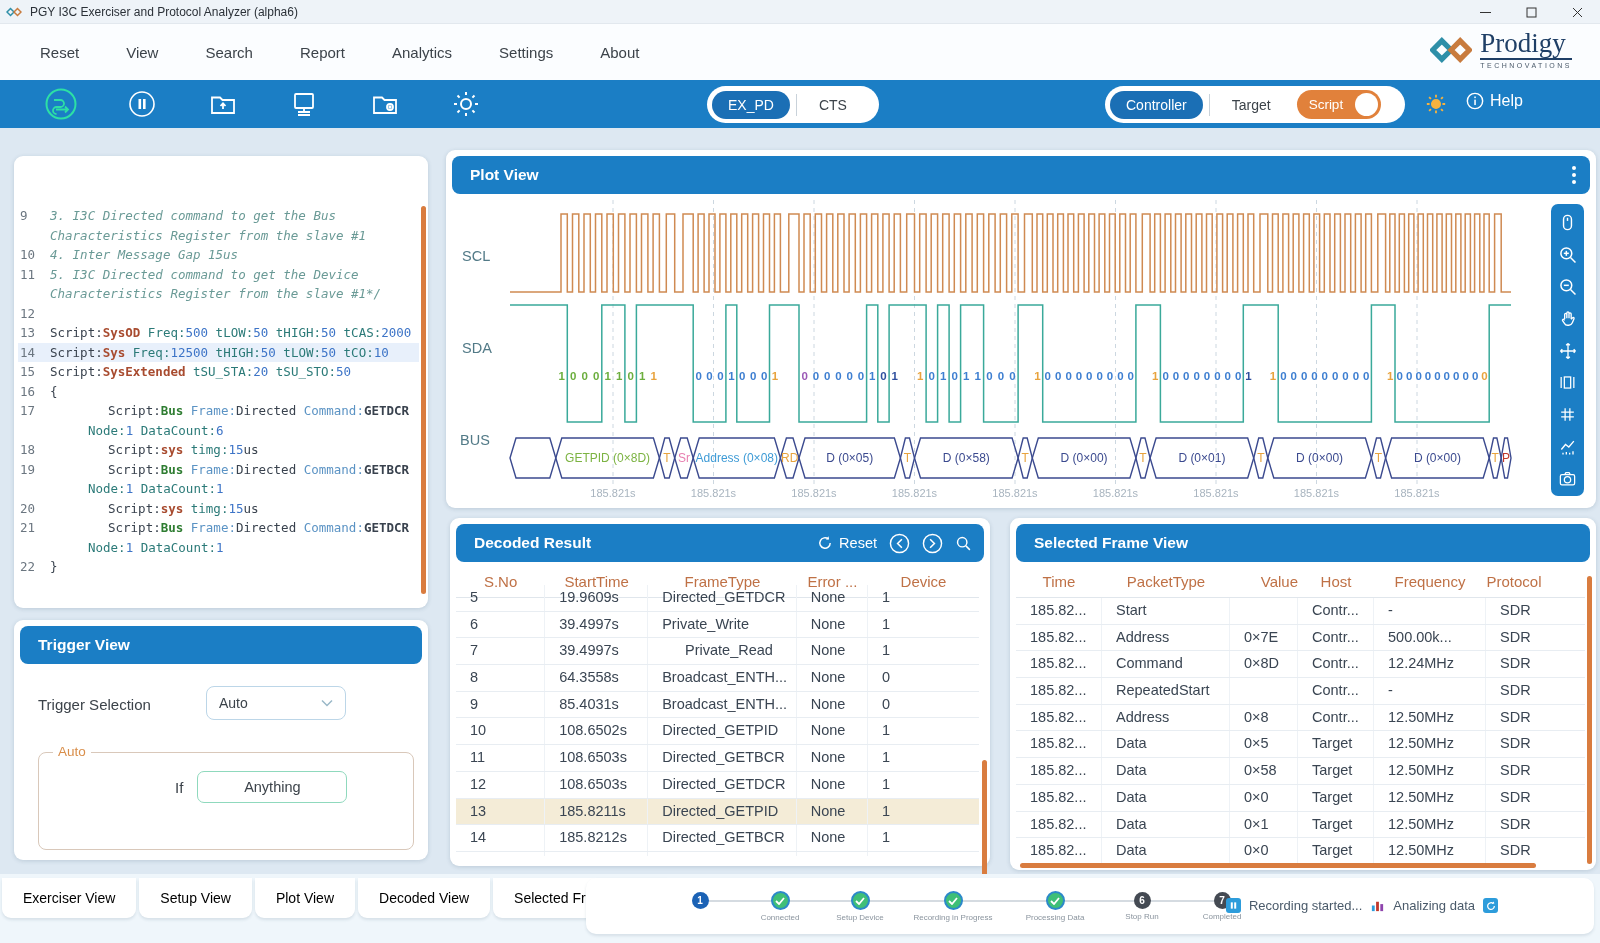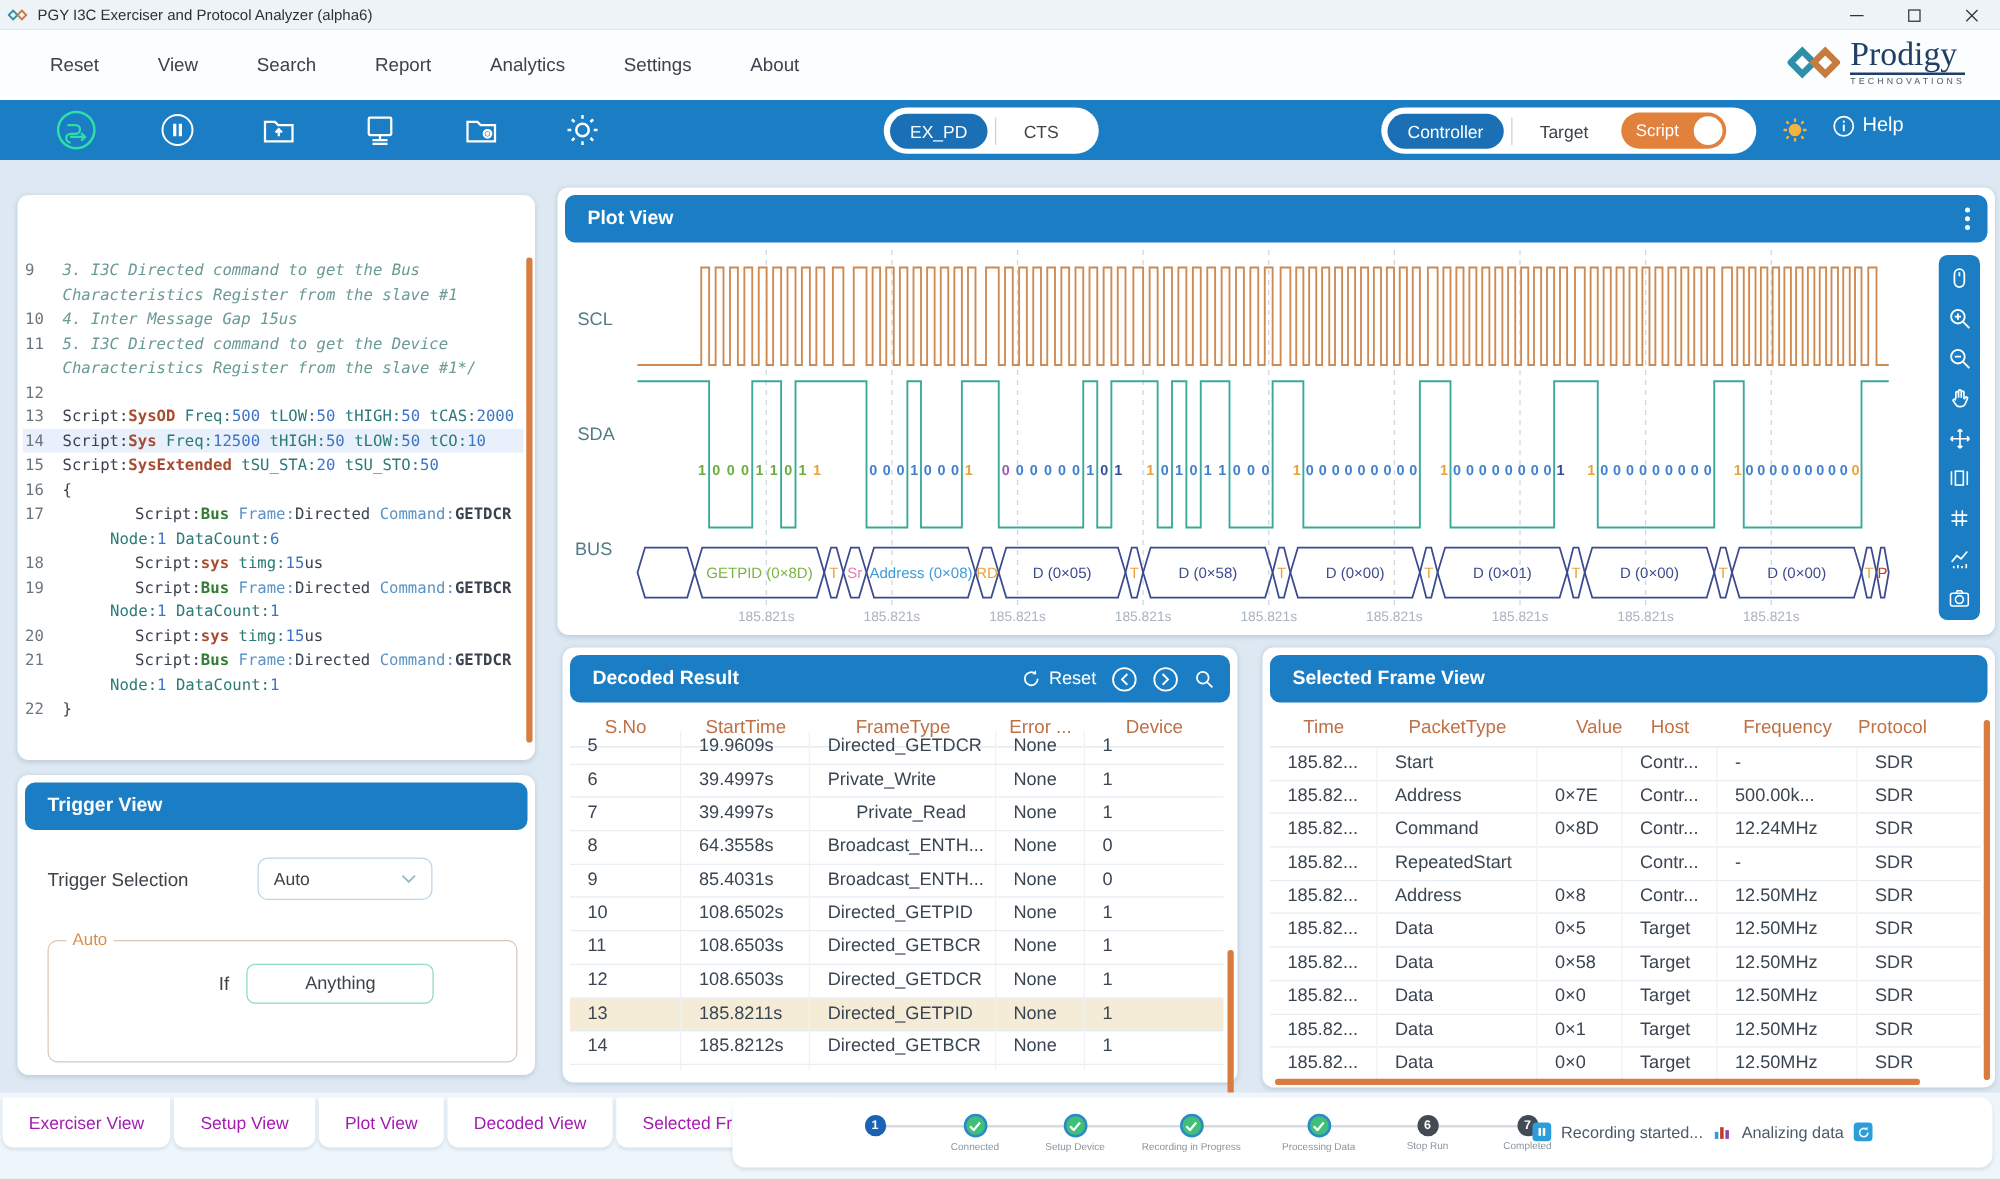--- a/index.html
+++ b/index.html
@@ -92,21 +92,21 @@
   .tbl-head .th { font-size:15px; color:#bf7146; text-align:center; padding:5px 0 7px; overflow:hidden; white-space:nowrap; }
   .tbl-rows { overflow:hidden; }
   .tr { display:flex; border-bottom:1px solid #e8edf2; }
   .tr.hl { background:#f4ecd7; }
   .td { font-size:14.5px; color:#3a4552; padding:4px 0 4px 14px; height:25.7px; white-space:nowrap; overflow:hidden; border-right:1px solid #eef2f6; }
   .td:last-child { border-right:none; }
 
   
   .bottombar { position:absolute; left:0; top:874px; width:1600px; height:69px; background:#eff6fb; }
   .tabs { position:absolute; left:2px; top:4px; display:flex; gap:3px; }
-  .tab { background:#fff; border-radius:0 0 9px 9px; box-shadow:0 2px 3px rgba(40,70,100,.12); padding:12px 21px; font-size:14px; color:#a21caf; cursor:pointer; white-space:nowrap;text-align:center; }
+  .tab { background:#fff; border-radius:0 0 9px 9px; box-shadow:0 2px 3px rgba(40,70,100,.12); padding:12px 21px; font-size:14px; color:#000000; cursor:pointer; white-space:nowrap;text-align:center; }
   .status-pill { position:absolute; left:586px; top:4px; width:1008px; height:56px; background:#fff; border-radius:10px; box-shadow:0 2px 3px rgba(40,70,100,.12); }
   .step-line { position:absolute; top:22px; height:2px; background:#d5dbe1; }
   .step { position:absolute; width:80px; margin-left:-40px; text-align:center; }
   .step-c { width:17px; height:17px; border-radius:50%; margin:14px auto 3px; color:#fff; font-size:10px; font-weight:bold; display:flex; align-items:center; justify-content:center; }
   .step-c.cur { background:#1b62b5; }
   .step-c.done { background:#3fbf77; border:2px solid #2c89c9; width:19px; height:19px; margin-top:13px; }
   .step-c.pend { background:#444a53; }
   .step-lb { font-size:8px; color:#8a949e; white-space:nowrap; }
   .statuses { position:absolute; right:96px; top:20px; display:flex; align-items:center; gap:8px; font-size:13px; color:#4a5a6a; }
   .badge { width:15px; height:15px; border-radius:3px; background:#2d9cdb; display:flex; align-items:center; justify-content:center; color:#fff; }

